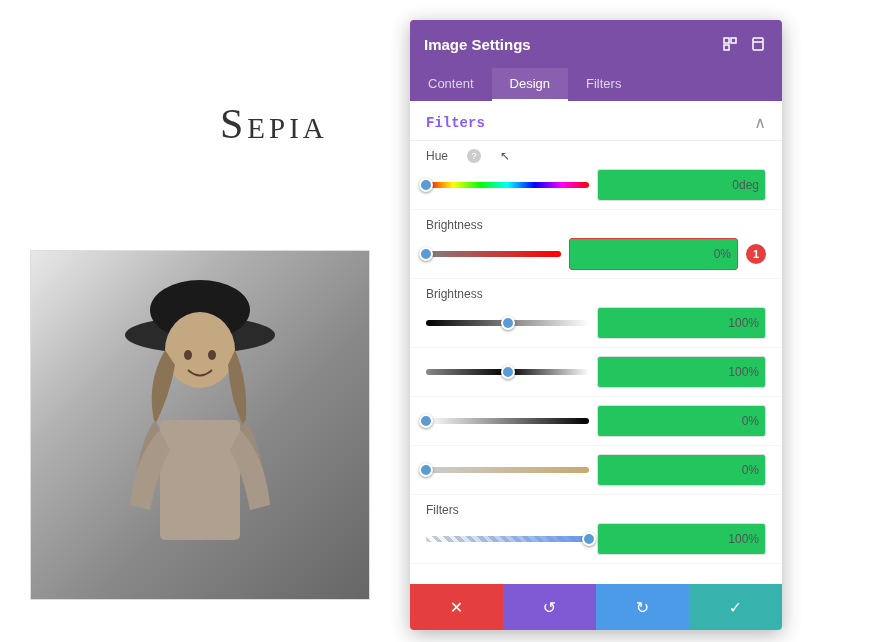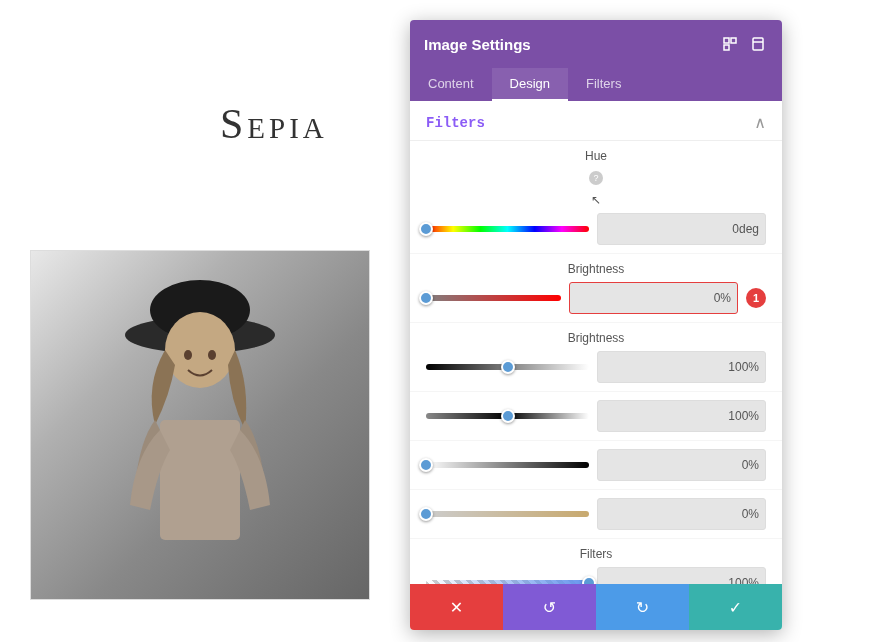--- a/index.html
+++ b/index.html
@@ -153,23 +153,22 @@
     .filter-row {
       padding: 8px 16px;
       border-bottom: 1px solid #f5f5f5;
     }
 
     .filter-label {
       font-size: 12px;
       color: #555;
       margin-bottom: 6px;
       display: flex;
-      align-items: center;
-      gap: 8px;
-      flex-direction: column;
+      align-items: flex-start;
+      gap: 19px;
     }
 
     .filter-help {
       width: 14px;
       height: 14px;
       border-radius: 50%;
       background: #ccc;
       color: #fff;
       font-size: 9px;
       display: inline-flex;
@@ -262,21 +261,21 @@
       z-index: 2;
     }
 
     .filter-value {
       min-width: 56px;
       height: 28px;
       border: 1px solid #ddd;
       border-radius: 3px;
       font-size: 12px;
       color: #555;
-      background: #e5e5e5;
+      background: #22c55e;
       display: flex;
       align-items: center;
       padding: 15px 6px;
       justify-content: flex-end;
     }
 
     .filter-value input {
       border: none;
       background: transparent;
       font-size: 12px;

